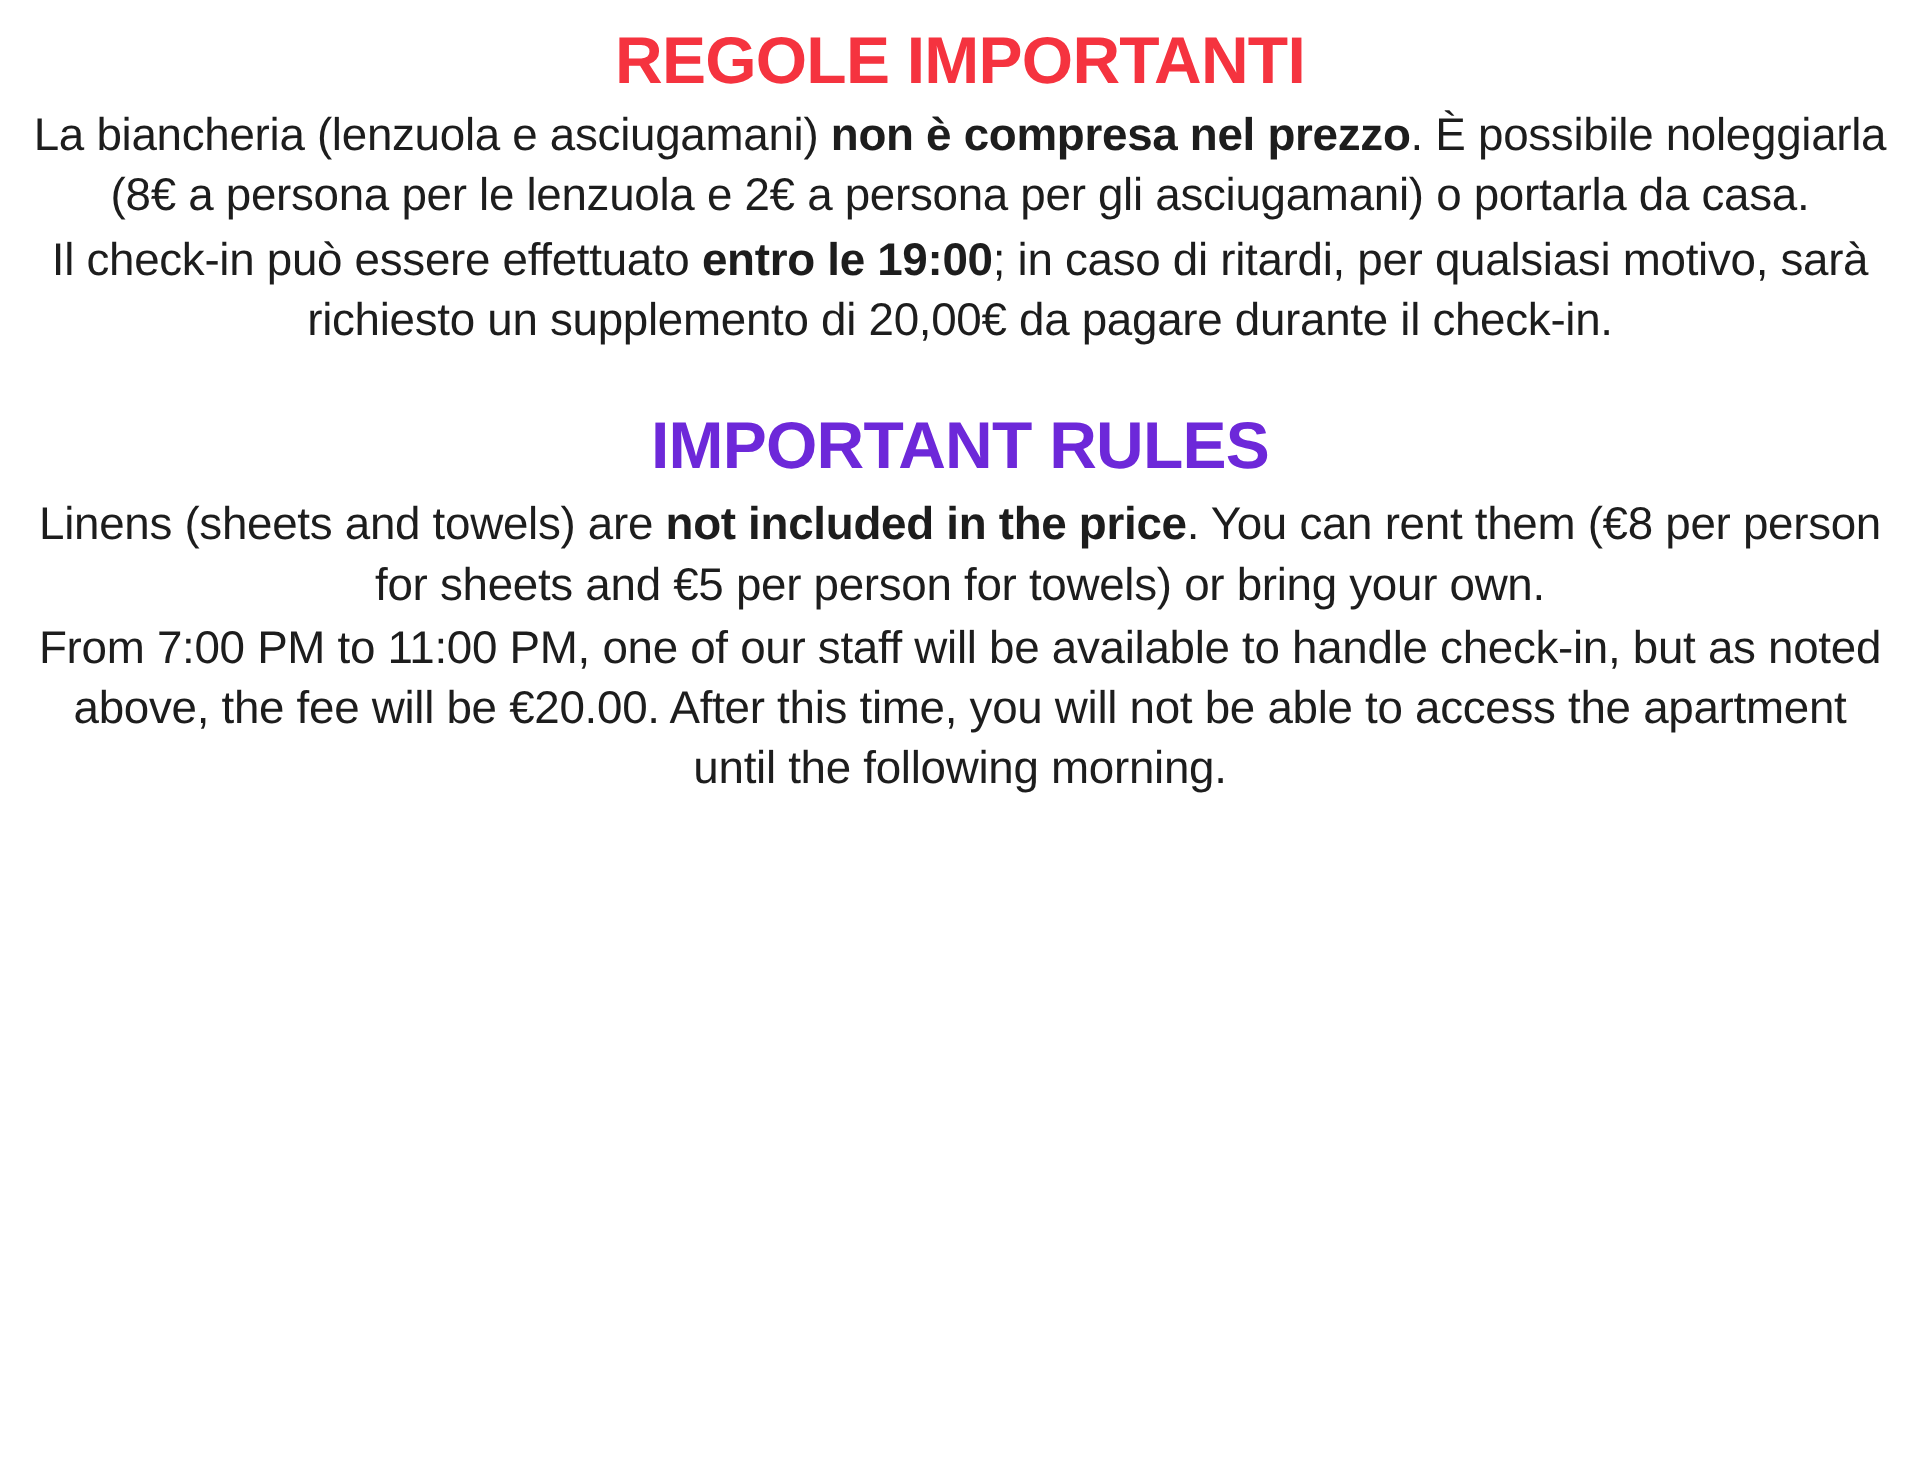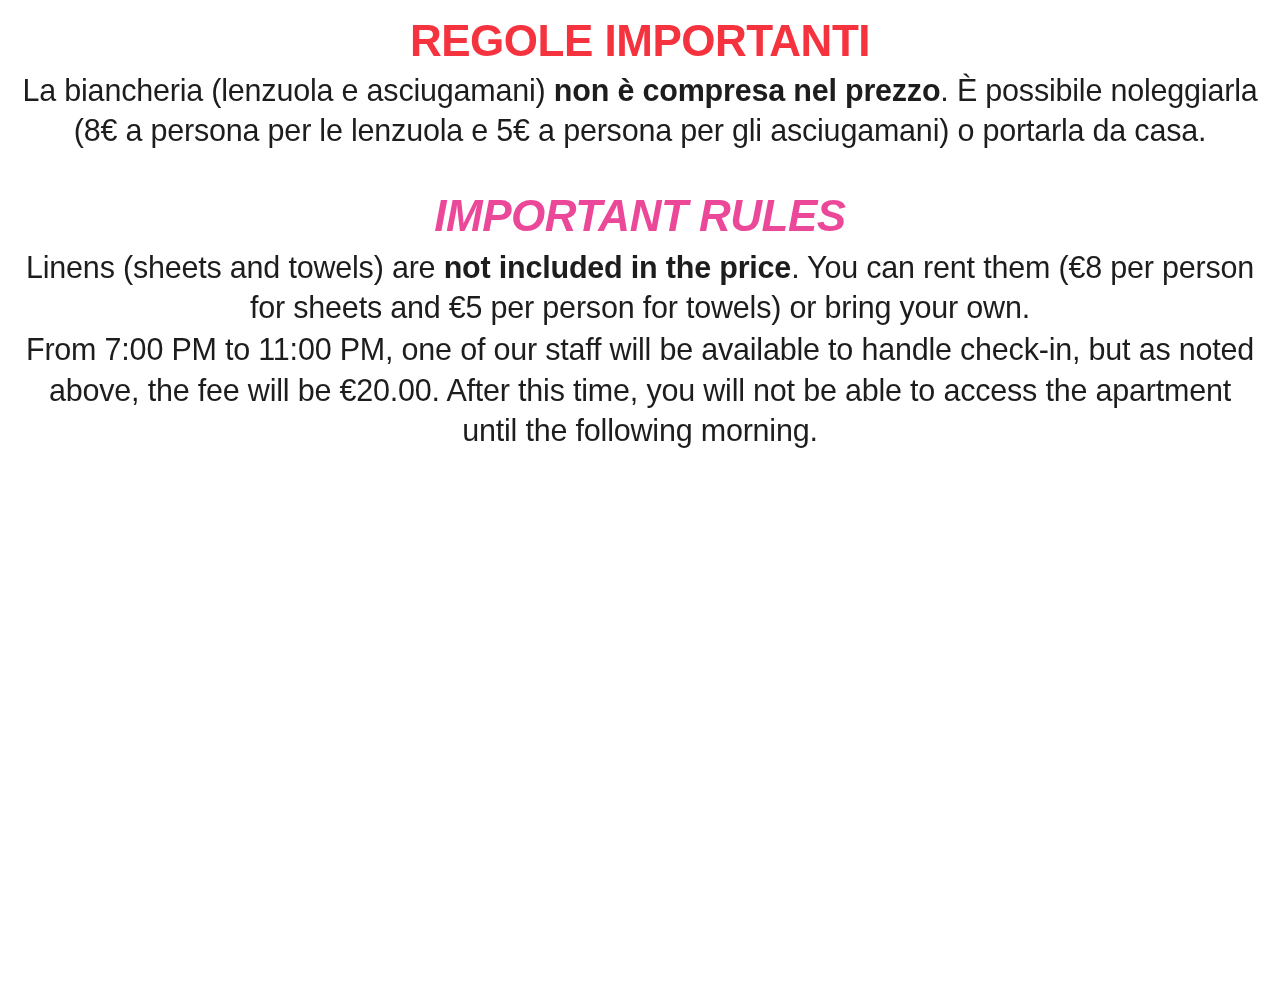--- a/index.html
+++ b/index.html
@@ -61,24 +61,25 @@
   .it-title { margin-bottom: 6px; }
   .en-title { margin-bottom: 8px; }
 </style>
 </head>
 <body>
 
 <div class="page">
 
   <div class="section">
     <h1 class="section-title it-title" style="color: rgb(245, 51, 63);">REGOLE IMPORTANTI</h1>
-    <p class="para"><span>La biancheria (lenzuola e asciugamani) </span><b>non è compresa nel prezzo</b><span>. È possibile noleggiarla (8€ a persona per le lenzuola e 5€ a persona per gli asciugamani) o portarla da casa.</span></p>
+    <p class="para"><span>La biancheria (lenzuola e asciugamani) </span><b>non è compresa nel prezzo</b><span>. È possibile noleggiarla (8€ a persona per le lenzuola e 2€ a persona per gli asciugamani) o portarla da casa.</span></p>
+    <p class="para"><span>Il check-in può essere effettuato </span><b>entro le 19:00</b><span>; in caso di ritardi, per qualsiasi motivo, sarà richiesto un supplemento di 20,00€ da pagare durante il check-in.</span></p>
   </div>
 
   <div class="gap"></div>
 
   <div class="section">
-    <h1 class="section-title en-title" style="color: #ec4899; font-style: italic;">IMPORTANT RULES</h1>
+    <h1 class="section-title en-title" style="color: #6d28d9;">IMPORTANT RULES</h1>
     <p class="para"><span>Linens (sheets and towels) are </span><b>not included in the price</b><span>. You can rent them (€8 per person for sheets and €5 per person for towels) or bring your own.</span></p>
     <p class="para"><span>From 7:00 PM to 11:00 PM, one of our staff will be available to handle check-in, but as noted above, the fee will be €20.00. After this time, you will not be able to access the apartment until the following morning.</span></p>
   </div>
 
 </div>
 
 </body></html>

